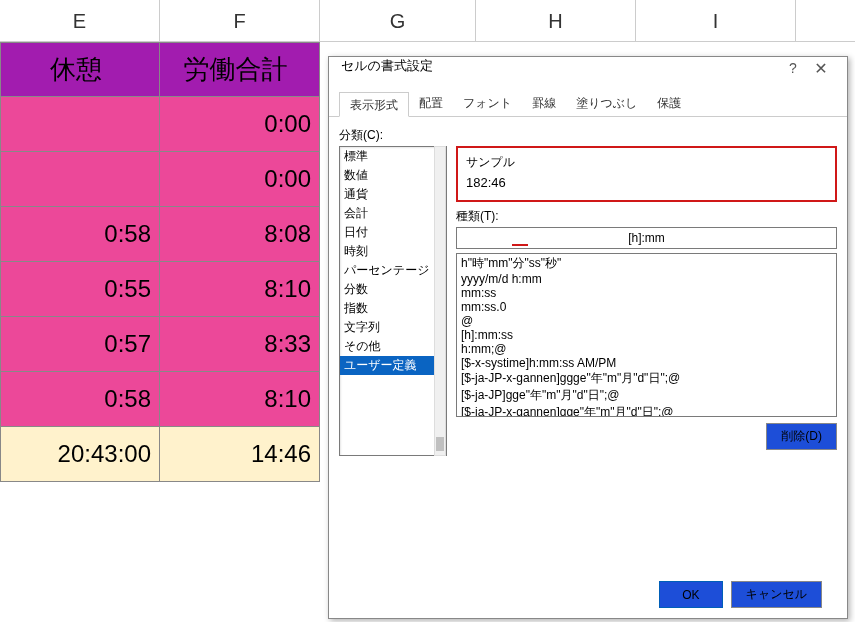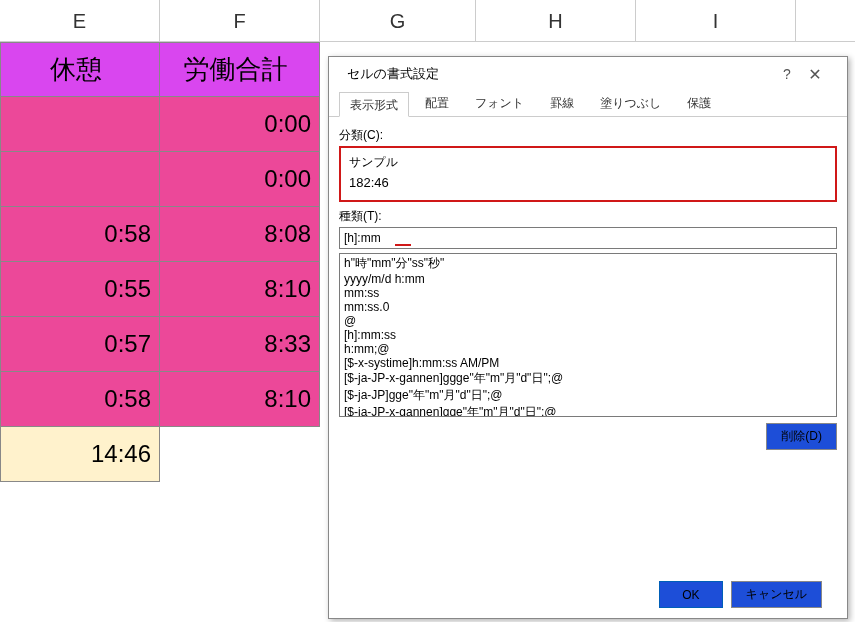--- a/index.html
+++ b/index.html
@@ -10,53 +10,53 @@
   .colhead { display:flex; height:42px; border-bottom:1px solid #ccc; }
   .colhead div { border-right:1px solid #ccc; text-align:center; line-height:42px; background:#fff; font-size:20px; color:#333; }
   .cE { width:160px; }
   .cF { width:160px; }
   .cG { width:156px; }
   .cH { width:160px; }
   .cI { width:160px; }
 
   .row { display:flex; height:55px; }
   .cell { border-right:1px solid #888; border-bottom:1px solid #888; display:flex; align-items:center; justify-content:flex-end; padding-right:8px; font-size:24px; background:#ec4899; }
-  .cell.header { justify-content:center; background:#d946ef; font-size:26px; }
+  .cell.header { justify-content:center; background:#a21caf; font-size:26px; }
   .cell.shade { background:#ec4899; }
   .cell.total { background:#fff2cc; }
   .row .cell:first-child { border-left:1px solid #888; margin-left:0; }
 
   .sheet .hdrrow .cell { border-top:1px solid #888; }
 
   
   .dialog { position:absolute; left:328px; top:56px; width:520px; height:563px; background:#fff; border:1px solid #888; box-shadow:2px 2px 6px rgba(0,0,0,0.3); }
-  .dlg-title { height:34px; display:flex; align-items:center; padding:0 18px; font-size:13px; }
+  .dlg-title { height:34px; display:flex; padding:0 12px; font-size:13px; }
   .dlg-title .spacer { flex:1; }
   .dlg-title .tbtn { width:28px; height:22px; display:flex; align-items:center; justify-content:center; color:#555; font-size:14px; }
   .dlg-title .close { font-size:16px; }
 
-  .tabs { display:flex; padding:0 10px; height:26px; border-bottom:1px solid #ccc; gap:6px; }
+  .tabs { display:flex; padding:0 10px; height:26px; border-bottom:1px solid #ccc; gap:0; }
   .tab { padding:4px 10px 0 10px; font-size:12px; color:#333; }
   .tab.active { border:1px solid #ccc; border-bottom:1px solid #fff; position:relative; top:1px; background:#fff; }
 
   .dlg-body { padding:10px; }
   .lbl { font-size:12px; margin-bottom:2px; }
   .cat-row { display:flex; gap:10px; }
   .catlist { width:108px; height:310px; border:1px solid #7a7a7a; box-shadow:inset 1px 1px 2px rgba(0,0,0,0.1); overflow:hidden; font-size:12px; }
   .catlist .item { padding:1px 4px; }
   .catlist .item.sel { background:#0a64c2; color:#fff; }
   .scrollbar { width:12px; height:310px; background:#f0f0f0; border:1px solid #ddd; position:relative; margin-left:-13px; }
   .scrollbar .thumb { position:absolute; left:1px; width:8px; background:#c0c0c0; }
 
   .rightpane { flex:1; }
   .sample-box { border:2px solid #d01818; padding:6px 8px 10px 8px; margin-bottom:6px; }
   .sample-box .slabel { font-size:12px; margin-bottom:4px; }
   .sample-box .sval { font-size:13px; }
 
-  .type-input { width:100%; height:22px; border:1px solid #7a7a7a; padding:2px 4px; font-size:12px; font-family:inherit; }
+  .type-input { width:100%; height:22px; border:1px solid #7a7a7a; padding:2px 4px; font-size:12px; font-family:inherit;text-align:center; }
   .type-input-wrap { position:relative; margin-top:2px; }
   .cursor-mark { position:absolute; left:56px; top:17px; width:16px; border-bottom:2px solid #d01818; }
 
   .typelist { margin-top:4px; width:100%; height:164px; border:1px solid #7a7a7a; overflow:auto; font-size:12px; padding:1px 2px; }
   .typelist .titem { padding:0 2px; white-space:nowrap; }
 
   .del-row { display:flex; justify-content:flex-end; margin-top:6px; }
   .hint { font-size:12px; margin-top:26px; }
 
   .btn { border:1px solid #888; background:#1d4ed8; padding:4px 14px; font-size:12px; font-family:inherit; }
@@ -97,20 +97,21 @@
   </div>
   <div class="row">
     <div class="cell cE">0:57</div>
     <div class="cell cF">8:33</div>
   </div>
   <div class="row">
     <div class="cell cE">0:58</div>
     <div class="cell cF">8:10</div>
   </div>
   <div class="row">
+    <div class="cell cE total">20:43:00</div>
     <div class="cell cF total">14:46</div>
   </div>
 </div>
 
 <div class="dialog">
   <div class="dlg-title">
     <span>セルの書式設定</span>
     <span class="spacer"></span>
     <span class="tbtn">?</span>
     <span class="tbtn close">✕</span>
@@ -121,20 +122,39 @@
     <div class="tab">配置</div>
     <div class="tab">フォント</div>
     <div class="tab">罫線</div>
     <div class="tab">塗りつぶし</div>
     <div class="tab">保護</div>
   </div>
 
   <div class="dlg-body">
     <div class="lbl">分類(C):</div>
     <div class="cat-row">
+      <div style="display:flex;">
+        <div class="catlist">
+          <div class="item">標準</div>
+          <div class="item">数値</div>
+          <div class="item">通貨</div>
+          <div class="item">会計</div>
+          <div class="item">日付</div>
+          <div class="item">時刻</div>
+          <div class="item">パーセンテージ</div>
+          <div class="item">分数</div>
+          <div class="item">指数</div>
+          <div class="item">文字列</div>
+          <div class="item">その他</div>
+          <div class="item sel">ユーザー定義</div>
+        </div>
+        <div class="scrollbar">
+          <div class="thumb" style="top:290px;height:14px;"></div>
+        </div>
+      </div>
 
       <div class="rightpane">
         <div class="sample-box">
           <div class="slabel">サンプル</div>
           <div class="sval">182:46</div>
         </div>
 
         <div class="lbl">種類(T):</div>
         <div class="type-input-wrap">
           <input class="type-input" type="text" value="[h]:mm" style="">

